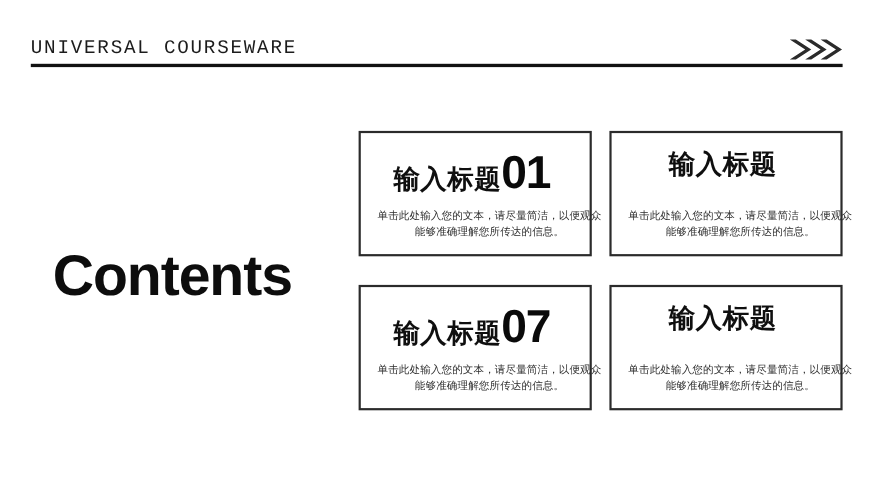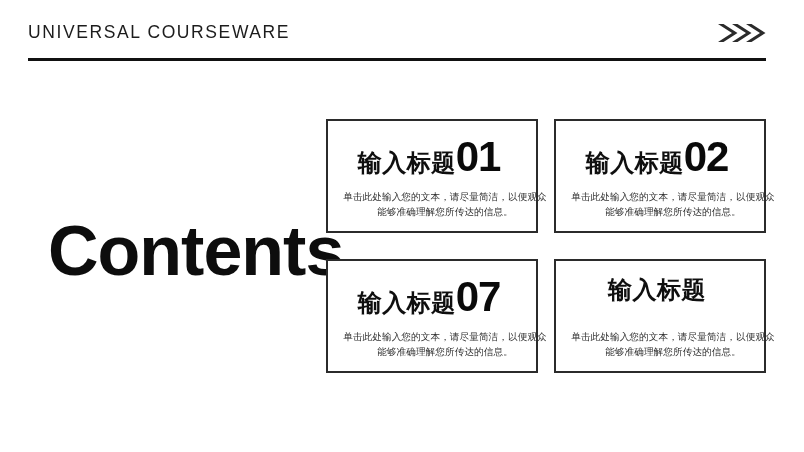--- a/index.html
+++ b/index.html
@@ -13,23 +13,24 @@
     position: relative;
     overflow: hidden;
     font-family: "Liberation Sans", "DejaVu Sans", sans-serif;
     color: #1a1a1a;
   }
 
   
   .header {
     position: absolute;
     left: 28px;
-    top: 20px;
+    top: 32px;
     width: 738px;
     height: 34px;
+    font-family: Liberation Mono, monospace;
   }
   .header-title {
     position: absolute;
     left: 0;
     top: 0;
     font-size: 17.5px;
     letter-spacing: 1.6px;
     color: #1c1c1c;
     font-weight: 400;
     white-space: nowrap;
@@ -49,21 +50,21 @@
     width: 738px;
     height: 3px;
     background: #111111;
   }
 
   
   .contents-title {
     position: absolute;
     left: 48px;
     top: 213px;
-    font-size: 70px;
+    font-size: 52px;
     font-weight: 700;
     letter-spacing: -1px;
     line-height: 76px;
     color: #0d0d0d;
     white-space: nowrap;
   }
 
   
   .cards {
     position: absolute;
@@ -149,21 +150,20 @@
     <div class="card-head">
       <span class="card-title">输入标题</span>
       <span class="card-number">01</span>
     </div>
     <div class="card-desc">单击此处输入您的文本，请尽量简洁，以便观众能够准确理解您所传达的信息。</div>
   </div>
 
   <div class="card pos-1">
     <div class="card-head">
       <span class="card-title">输入标题</span>
-      <span class="card-number">02</span>
     </div>
     <div class="card-desc">单击此处输入您的文本，请尽量简洁，以便观众能够准确理解您所传达的信息。</div>
   </div>
 
   <div class="card pos-2">
     <div class="card-head">
       <span class="card-title">输入标题</span>
       <span class="card-number">07</span>
     </div>
     <div class="card-desc">单击此处输入您的文本，请尽量简洁，以便观众能够准确理解您所传达的信息。</div>

